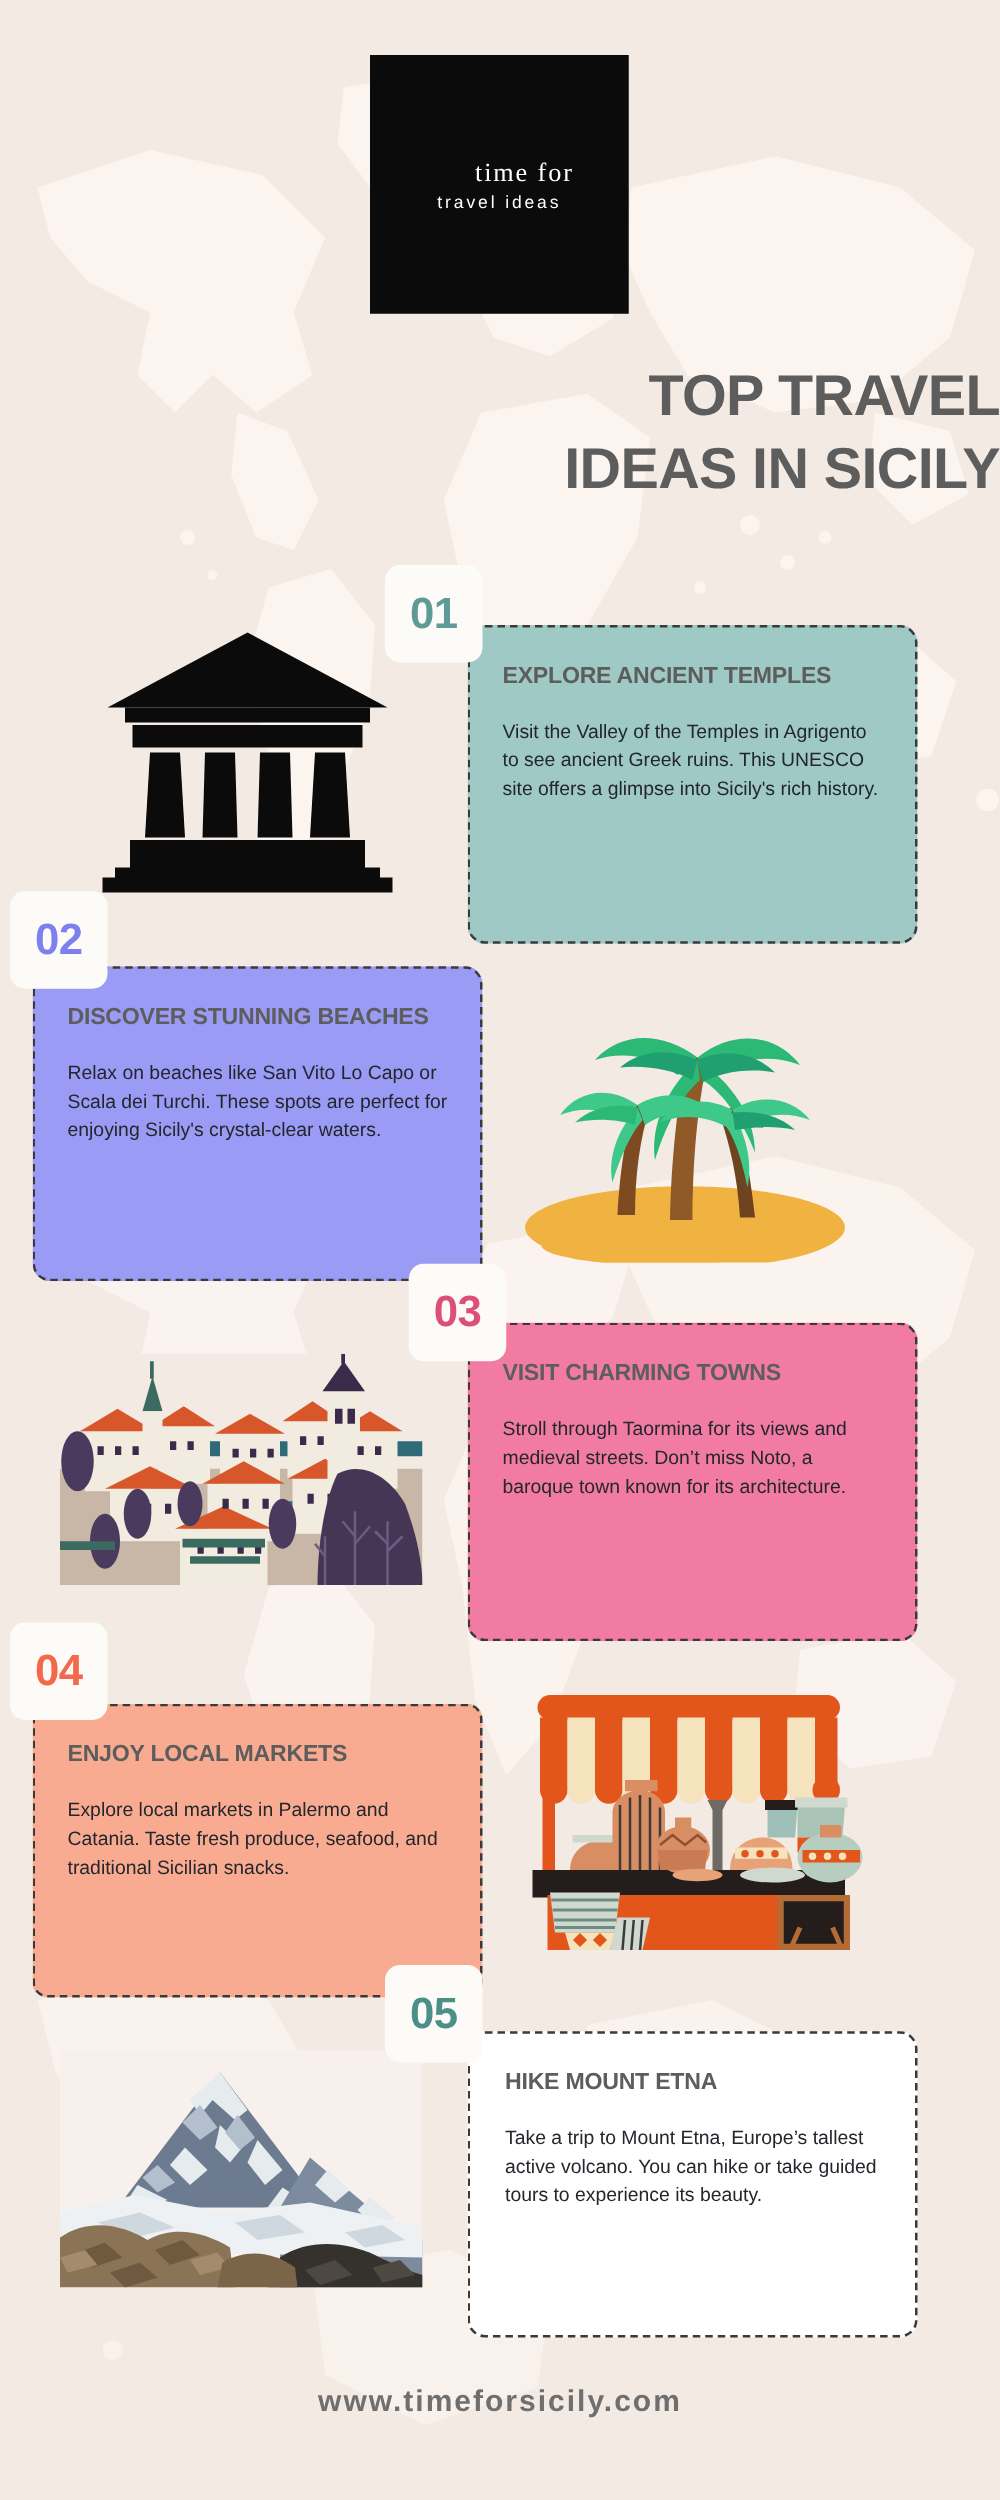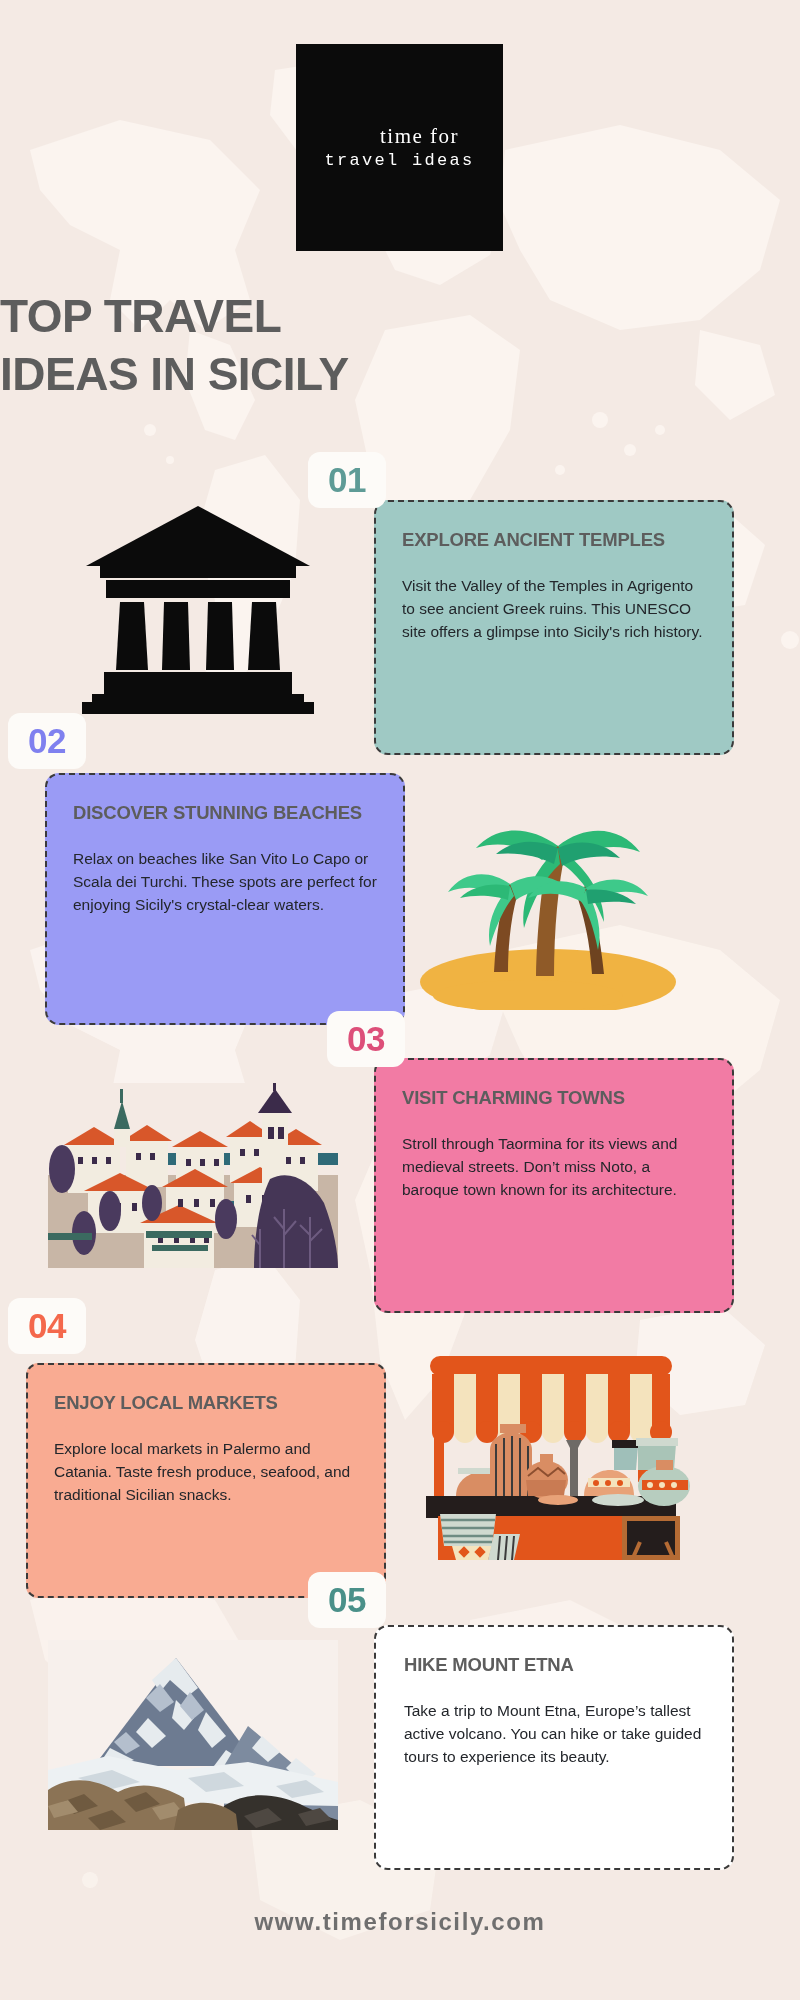--- a/index.html
+++ b/index.html
@@ -55,35 +55,35 @@
   }
   .logo-main {
     font-family: "Liberation Serif", serif;
     color: #ffffff;
     font-size: 60px;
     line-height: 0.95;
     letter-spacing: -1px;
     position: relative;
   }
   .logo-bottom {
-    font-family: Liberation Mono, monospace;
+    font-family: Liberation Sans, sans-serif;
     color: #ffffff;
-    font-size: 17px;
+    font-size: 14px;
     letter-spacing: 2.3px;
     line-height: 1;
     margin-top: 3px;
   }
 
   
   .title {
     position: absolute;
     left: 0;
     top: 288px;
     width: 800px;
-    text-align: left;
+    text-align: right;
     color: #5d5d5d;
     font-size: 46px;
     font-weight: bold;
     line-height: 1.25;
     letter-spacing: -0.5px;
   }
   .title .line { display: block; }
 
   
   .card {
@@ -102,37 +102,37 @@
   }
   .card-body {
     color: #23262b;
     font-size: 15.5px;
     line-height: 1.50;
   }
 
   .badge {
     position: absolute;
     width: 78px;
-    height: 56px;
+    height: 78px;
     background: #fdfbf8;
     border-radius: 12px;
     display: flex;
     align-items: center;
     justify-content: center;
     font-size: 35px;
     font-weight: bold;
     letter-spacing: -0.5px;
     z-index: 6;
   }
 
   
   #card-1 { left: 374px; top: 500px; width: 360px; height: 255px; background: #9fc9c4; }
   #badge-1 { left: 308px; top: 452px; color: #5e9b96; }
 
-  #card-2 { left: 26px; top: 773px; width: 360px; height: 252px; background: #9a9bf5; margin-left: 19px; }
+  #card-2 { left: 26px; top: 773px; width: 360px; height: 252px; background: #9a9bf5; }
   #badge-2 { left: 8px;  top: 713px; color: #7f80ef; }
 
   #card-3 { left: 374px; top: 1058px; width: 360px; height: 255px; background: #f27ba4; }
   #badge-3 { left: 327px; top: 1011px; color: #dd4f79; }
 
   #card-4 { left: 26px; top: 1363px; width: 360px; height: 235px; background: #f9ab92; border-radius: 12px; }
   #badge-4 { left: 8px;  top: 1298px; color: #f4684c; }
 
   #card-5 { left: 374px; top: 1625px; width: 360px; height: 245px; background: #ffffff; padding-left: 28px; }
   #badge-5 { left: 308px; top: 1572px; color: #4a9089; }

